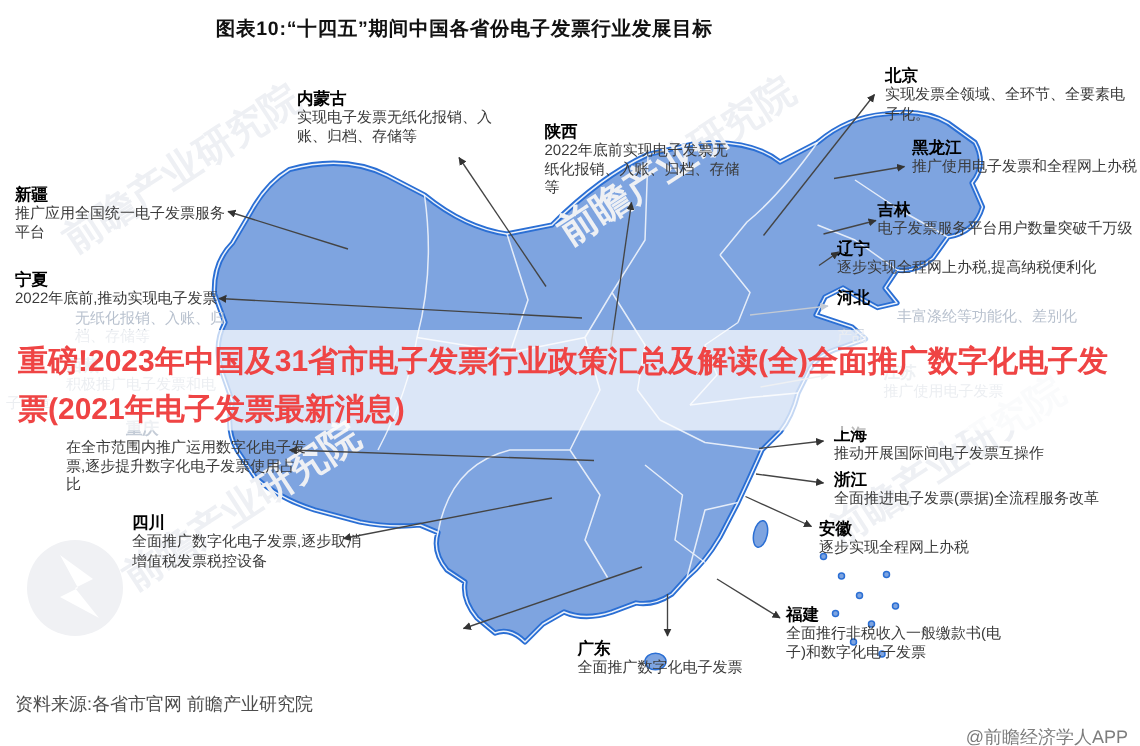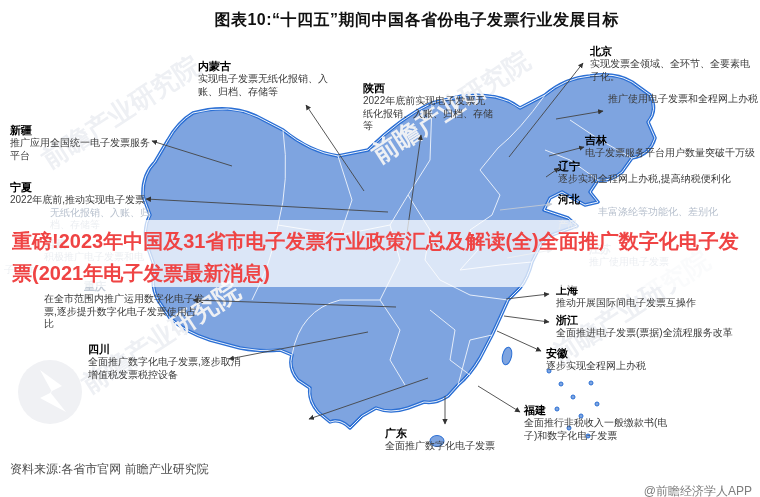--- a/index.html
+++ b/index.html
@@ -1,21 +1,21 @@
 <!DOCTYPE html>
 <html><head>
 <meta charset="utf-8">
 <style>
   html,body{margin:0;padding:0;}
   body{font-family:"Liberation Sans","DejaVu Sans",sans-serif;background:#ffffff;}
   #stage{position:relative;width:760px;height:497px;background:#ffffff;overflow:hidden;}
 
   
-  .title{position:absolute;top:10px;left:0;width:619px;text-align:right;
-         font-size:16px;font-weight:700;color:#111;z-index:7;letter-spacing:.5px;}
+  .title{position:absolute;top:10px;left:0;width:619px;text-align:center;
+         font-size:13px;font-weight:700;color:#111;z-index:7;letter-spacing:.5px;}
 
   
   .wm-layer{position:absolute;inset:0;z-index:2;pointer-events:none;}
   .wm{position:absolute;color:#eef0f4;font-size:26px;font-weight:700;
       transform:rotate(-33deg);white-space:nowrap;}
   #map-svg{position:absolute;left:0;top:0;z-index:1;}
   #arrow-svg{position:absolute;left:0;top:0;z-index:3;}
 
   
   .ann{position:absolute;z-index:4;font-size:10px;line-height:12.5px;color:#3a3a3a;}
@@ -206,20 +206,21 @@
     <span class="nm">辽宁</span>
     <span>逐步实现全程网上办税,提高纳税便利化</span>
   </div>
 
   <div class="ann" style="left:585px;top:134px;width:172px;">
     <span class="nm">吉林</span>
     <span>电子发票服务平台用户数量突破千万级</span>
   </div>
 
   <div class="ann" style="left:608px;top:93px;width:152px;">
+    <span class="nm">黑龙江</span>
     <span>推广使用电子发票和全程网上办税</span>
   </div>
 
   <div class="ann" style="left:590px;top:45px;width:164px;">
     <span class="nm">北京</span>
     <span>实现发票全领域、全环节、全要素电子化。</span>
   </div>
 
   <div class="ann" style="left:198px;top:60px;width:130px;">
     <span class="nm">内蒙古</span>

